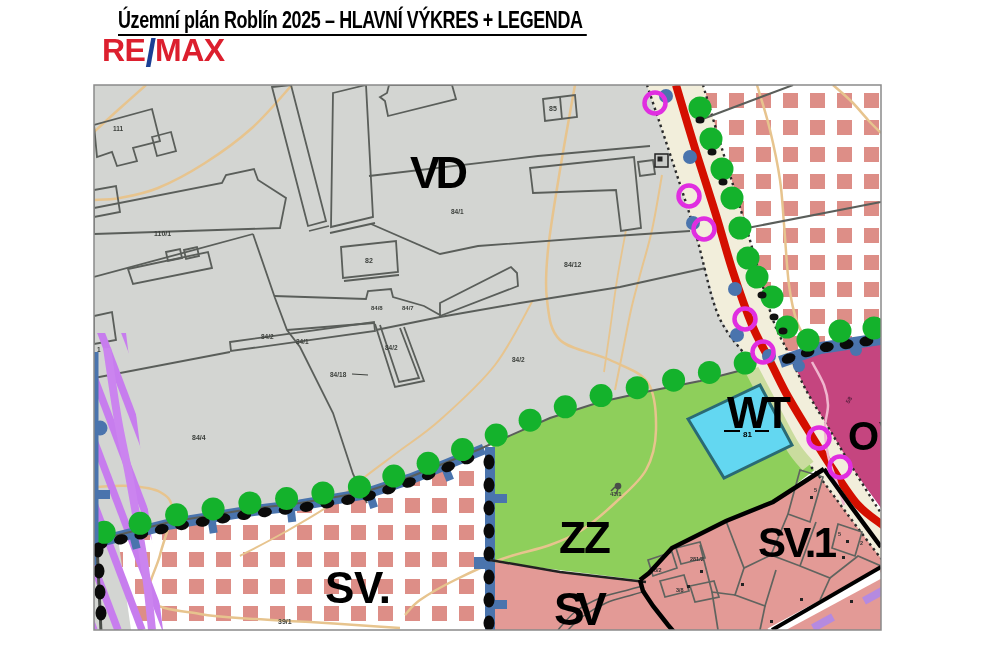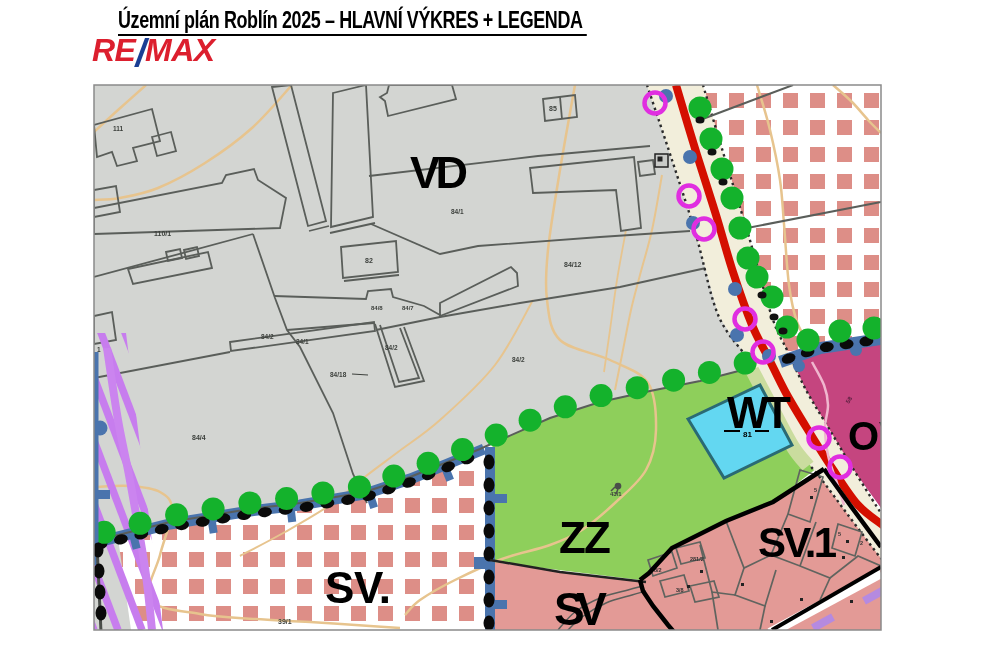--- a/index.html
+++ b/index.html
@@ -1,18 +1,18 @@
 <!DOCTYPE html>
 <html><head><meta charset="utf-8"><title>Územní plán Roblín</title>
 <style>
 html,body{margin:0;padding:0;background:#ffffff;width:1000px;height:667px;overflow:hidden;}
 body{font-family:"Liberation Sans",sans-serif;position:relative;}
 #title{position:absolute;left:118px;top:7px;z-index:5;font-size:23px;font-weight:bold;color:#000;
 border-bottom:2.5px solid #000;padding-bottom:0px;padding-right:5px;letter-spacing:-0.5px;white-space:nowrap;transform:scaleX(0.78);transform-origin:0 0;}
-#logo{position:absolute;left:92px;top:32px;z-index:5;font-size:32px;font-weight:bold;letter-spacing:-0.5px;color:#dc1f2e;white-space:nowrap;font-style:italic;}
+#logo{position:absolute;left:102px;top:32px;z-index:5;font-size:32px;font-weight:bold;letter-spacing:-0.5px;color:#dc1f2e;white-space:nowrap;}
 #logo .sl{color:#1b3f94;font-size:38px;line-height:10px;vertical-align:-5px;letter-spacing:-1px;}
 #map{position:absolute;left:0;top:0;}
 </style></head>
 <body>
 
 <div id="title">Územní plán Roblín 2025 – HLAVNÍ VÝKRES + LEGENDA </div>
 
 <div id="logo">RE<span class="sl">/</span>MAX</div>
 
 <div id="map"><svg width="1000" height="667" viewBox="0 0 1000 667" font-family="Liberation Sans, sans-serif">

